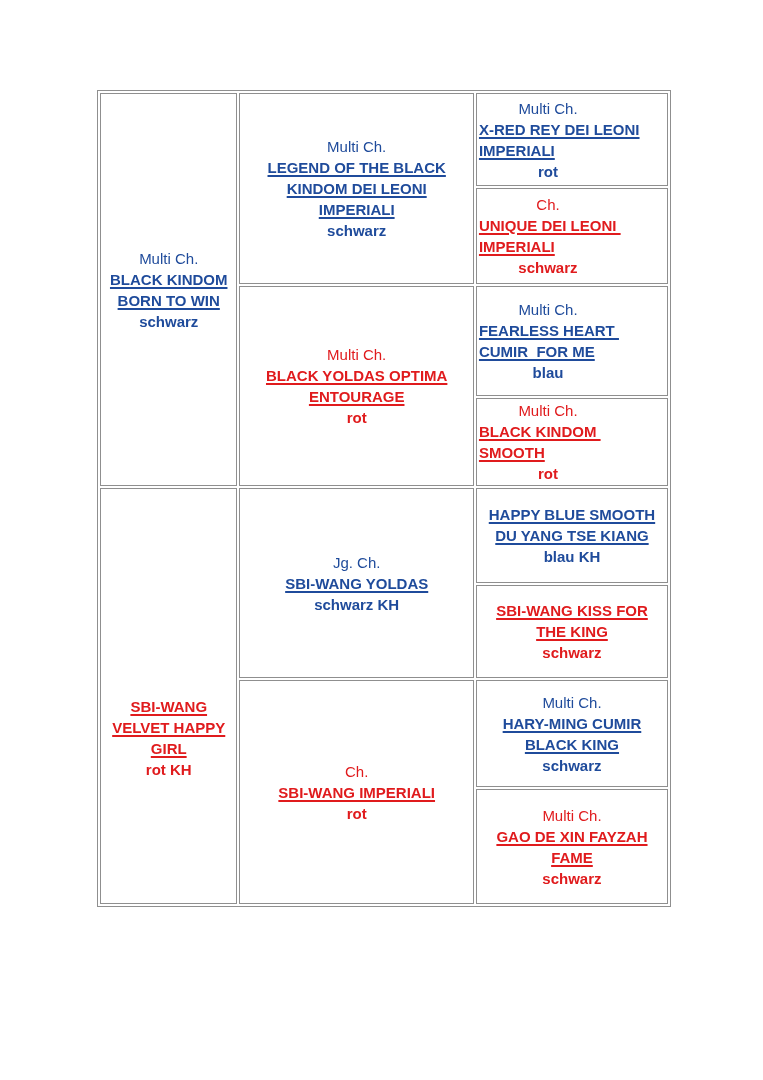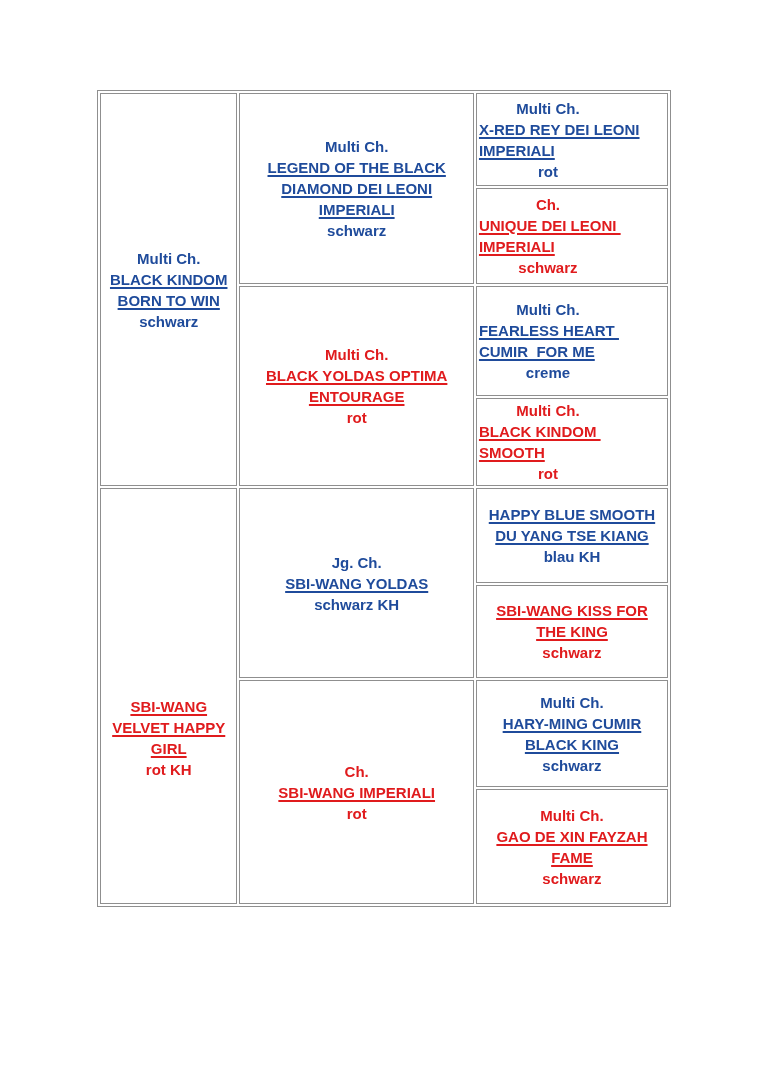--- a/index.html
+++ b/index.html
@@ -35,21 +35,21 @@
     border: 1px solid var(--border, #8f8f8f);
     vertical-align: middle;
     padding: 1px 2px;
     background: #ffffff;
     overflow: hidden;
   }
   td[data-color="blue"] { color: var(--blue, #1f4b9b); }
   td[data-color="red"]  { color: var(--red,  #e01b1d); }
 
   .prefix {
-    font-weight: bold;
+    font-weight: normal;
     text-align: center;
     white-space: pre-wrap;
   }
   .name { font-weight: bold; }
   .name .nline {
     display: block;
     text-decoration: underline;
     text-decoration-thickness: 2px;
     text-underline-offset: 2px;
     white-space: pre-wrap;
@@ -85,21 +85,21 @@
           <span class="nline">BLACK KINDOM</span>
           <span class="nline">BORN TO WIN</span>
         </div>
         <div class="label">schwarz</div>
       </td>
 
       <td class="cell name-center" rowspan="2" data-color="blue">
         <div class="prefix">Multi Ch.</div>
         <div class="name">
           <span class="nline">LEGEND OF THE BLACK</span>
-          <span class="nline">DIAMOND DEI LEONI</span>
+          <span class="nline">KINDOM DEI LEONI</span>
           <span class="nline">IMPERIALI</span>
         </div>
         <div class="label">schwarz</div>
       </td>
 
       <td class="cell name-left inset" style="height:89px" data-color="blue">
         <div class="prefix">Multi Ch.</div>
         <div class="name">
           <span class="nline">X-RED REY DEI LEONI</span>
           <span class="nline">IMPERIALI</span>
@@ -128,21 +128,21 @@
         </div>
         <div class="label">rot</div>
       </td>
 
       <td class="cell name-left inset" style="height:106px" data-color="blue">
         <div class="prefix">Multi Ch.</div>
         <div class="name">
           <span class="nline">FEARLESS HEART </span>
           <span class="nline">CUMIR  FOR ME</span>
         </div>
-        <div class="label">creme</div>
+        <div class="label">blau</div>
       </td>
     </tr>
 
     <tr>
       <td class="cell name-left inset" style="height:80px" data-color="red">
         <div class="prefix">Multi Ch.</div>
         <div class="name">
           <span class="nline">BLACK KINDOM </span>
           <span class="nline">SMOOTH</span>
         </div>

